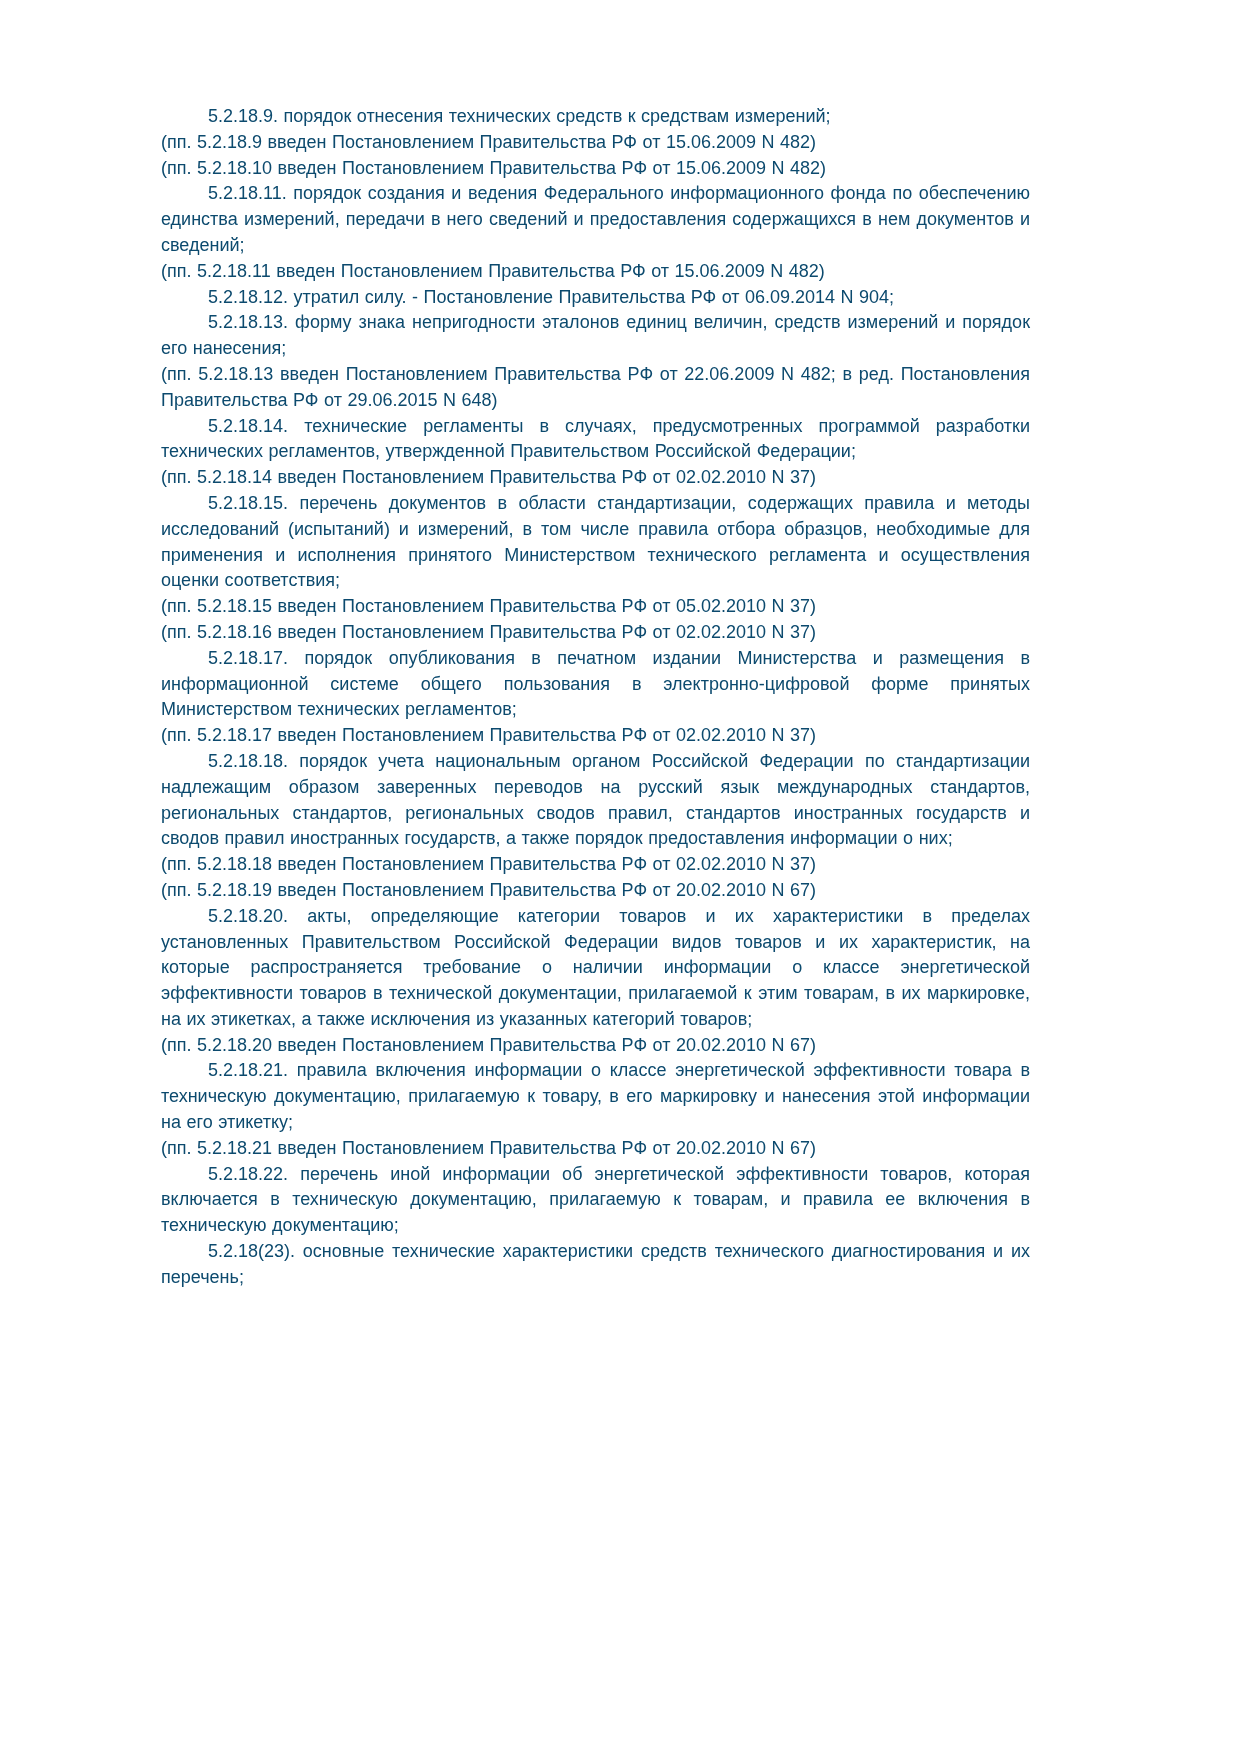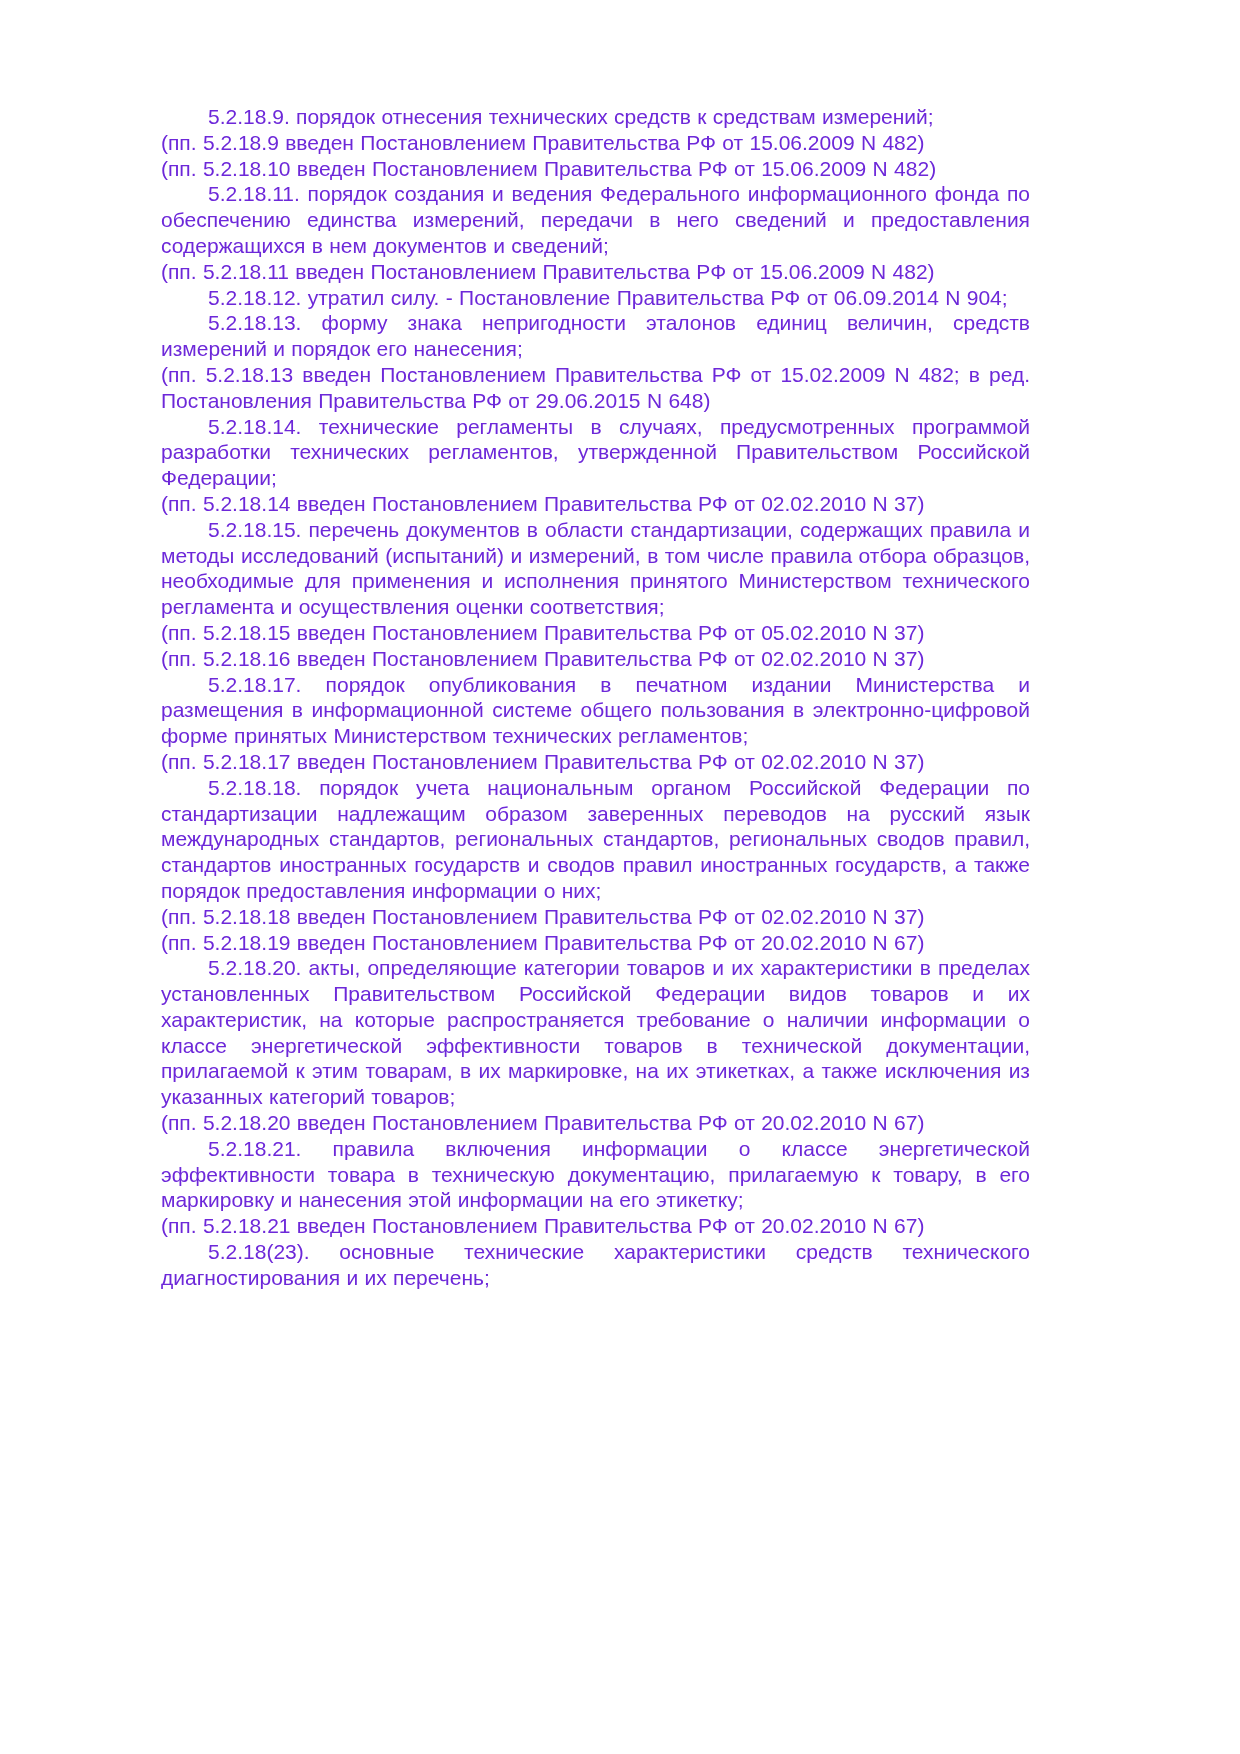--- a/index.html
+++ b/index.html
@@ -16,50 +16,51 @@
   .page {
     box-sizing: border-box;
     width: 1240px;
     height: 1754px;
     padding: 104px 210px 40px 161px;
     background: #ffffff;
   }
   p.para {
     margin: 0;
     padding: 0;
-    font-size: 21px;
+    font-size: 18px;
     line-height: 25.8px;
-    color: #6d28d9;
+    color: #0c4a6e;
     text-align: justify;
     word-spacing: 0.5px;
   }
   p.para.indent {
     text-indent: 47px;
   }
 </style>
 </head>
 <body>
 
 <div class="page" id="doc">
     <p class="para indent">5.2.18.9. порядок отнесения технических средств к средствам измерений;</p>
     <p class="para">(пп. 5.2.18.9 введен Постановлением Правительства РФ от 15.06.2009 N 482)</p>
     <p class="para">(пп. 5.2.18.10 введен Постановлением Правительства РФ от 15.06.2009 N 482)</p>
     <p class="para indent">5.2.18.11. порядок создания и ведения Федерального информационного фонда по обеспечению единства измерений, передачи в него сведений и предоставления содержащихся в нем документов и сведений;</p>
     <p class="para">(пп. 5.2.18.11 введен Постановлением Правительства РФ от 15.06.2009 N 482)</p>
     <p class="para indent">5.2.18.12. утратил силу. - Постановление Правительства РФ от 06.09.2014 N 904;</p>
     <p class="para indent">5.2.18.13. форму знака непригодности эталонов единиц величин, средств измерений и порядок его нанесения;</p>
-    <p class="para">(пп. 5.2.18.13 введен Постановлением Правительства РФ от 15.02.2009 N 482; в ред. Постановления Правительства РФ от 29.06.2015 N 648)</p>
+    <p class="para">(пп. 5.2.18.13 введен Постановлением Правительства РФ от 22.06.2009 N 482; в ред. Постановления Правительства РФ от 29.06.2015 N 648)</p>
     <p class="para indent">5.2.18.14. технические регламенты в случаях, предусмотренных программой разработки технических регламентов, утвержденной Правительством Российской Федерации;</p>
     <p class="para">(пп. 5.2.18.14 введен Постановлением Правительства РФ от 02.02.2010 N 37)</p>
     <p class="para indent">5.2.18.15. перечень документов в области стандартизации, содержащих правила и методы исследований (испытаний) и измерений, в том числе правила отбора образцов, необходимые для применения и исполнения принятого Министерством технического регламента и осуществления оценки соответствия;</p>
     <p class="para">(пп. 5.2.18.15 введен Постановлением Правительства РФ от 05.02.2010 N 37)</p>
     <p class="para">(пп. 5.2.18.16 введен Постановлением Правительства РФ от 02.02.2010 N 37)</p>
     <p class="para indent">5.2.18.17. порядок опубликования в печатном издании Министерства и размещения в информационной системе общего пользования в электронно-цифровой форме принятых Министерством технических регламентов;</p>
     <p class="para">(пп. 5.2.18.17 введен Постановлением Правительства РФ от 02.02.2010 N 37)</p>
     <p class="para indent">5.2.18.18. порядок учета национальным органом Российской Федерации по стандартизации надлежащим образом заверенных переводов на русский язык международных стандартов, региональных стандартов, региональных сводов правил, стандартов иностранных государств и сводов правил иностранных государств, а также порядок предоставления информации о них;</p>
     <p class="para">(пп. 5.2.18.18 введен Постановлением Правительства РФ от 02.02.2010 N 37)</p>
     <p class="para">(пп. 5.2.18.19 введен Постановлением Правительства РФ от 20.02.2010 N 67)</p>
     <p class="para indent">5.2.18.20. акты, определяющие категории товаров и их характеристики в пределах установленных Правительством Российской Федерации видов товаров и их характеристик, на которые распространяется требование о наличии информации о классе энергетической эффективности товаров в технической документации, прилагаемой к этим товарам, в их маркировке, на их этикетках, а также исключения из указанных категорий товаров;</p>
     <p class="para">(пп. 5.2.18.20 введен Постановлением Правительства РФ от 20.02.2010 N 67)</p>
     <p class="para indent">5.2.18.21. правила включения информации о классе энергетической эффективности товара в техническую документацию, прилагаемую к товару, в его маркировку и нанесения этой информации на его этикетку;</p>
     <p class="para">(пп. 5.2.18.21 введен Постановлением Правительства РФ от 20.02.2010 N 67)</p>
+    <p class="para indent">5.2.18.22. перечень иной информации об энергетической эффективности товаров, которая включается в техническую документацию, прилагаемую к товарам, и правила ее включения в техническую документацию;</p>
     <p class="para indent">5.2.18(23). основные технические характеристики средств технического диагностирования и их перечень;</p>
   </div>
 
 </body></html>

